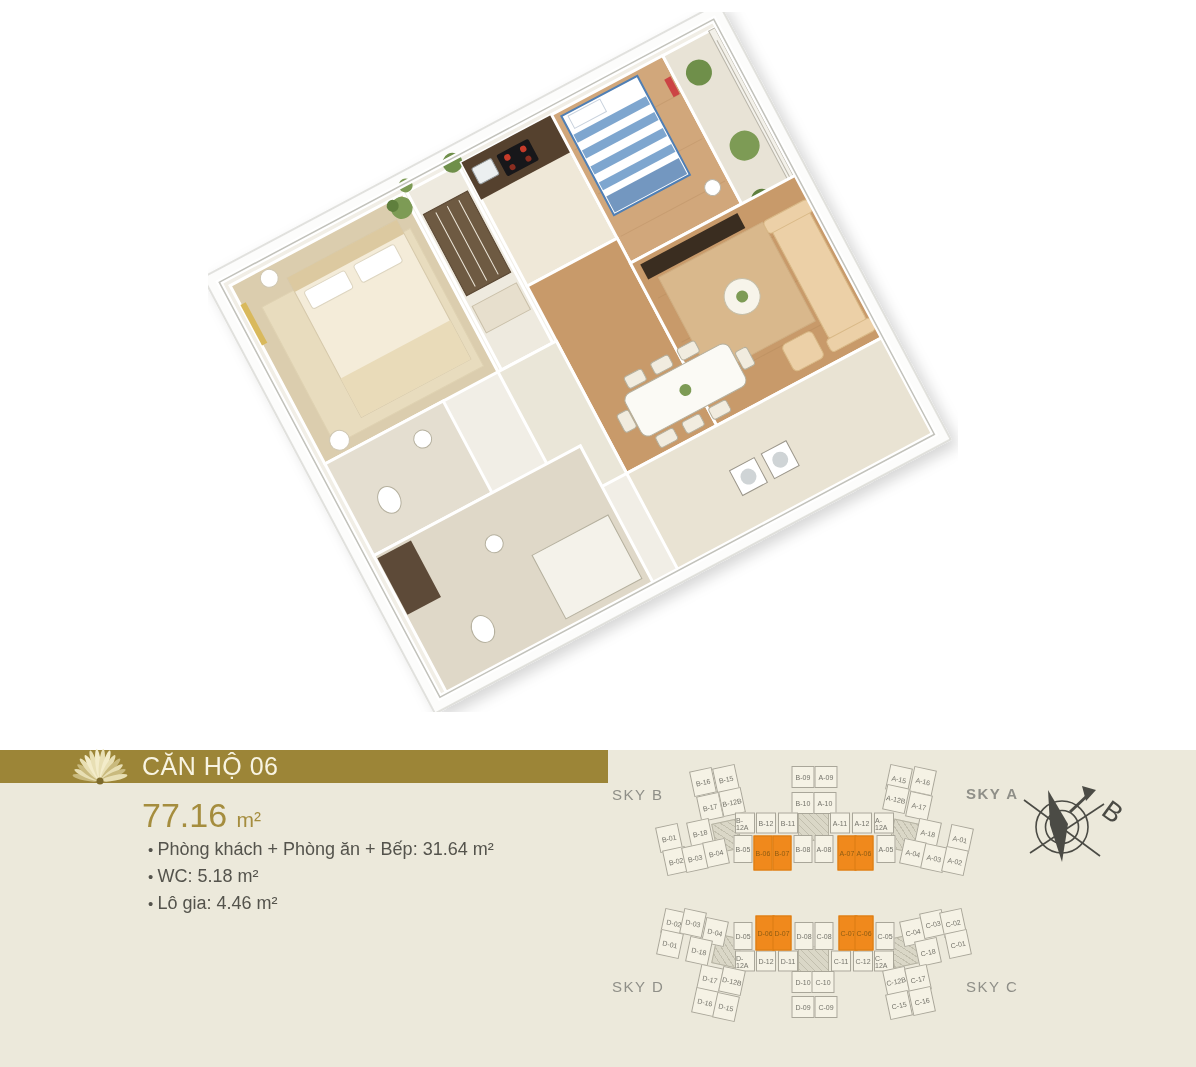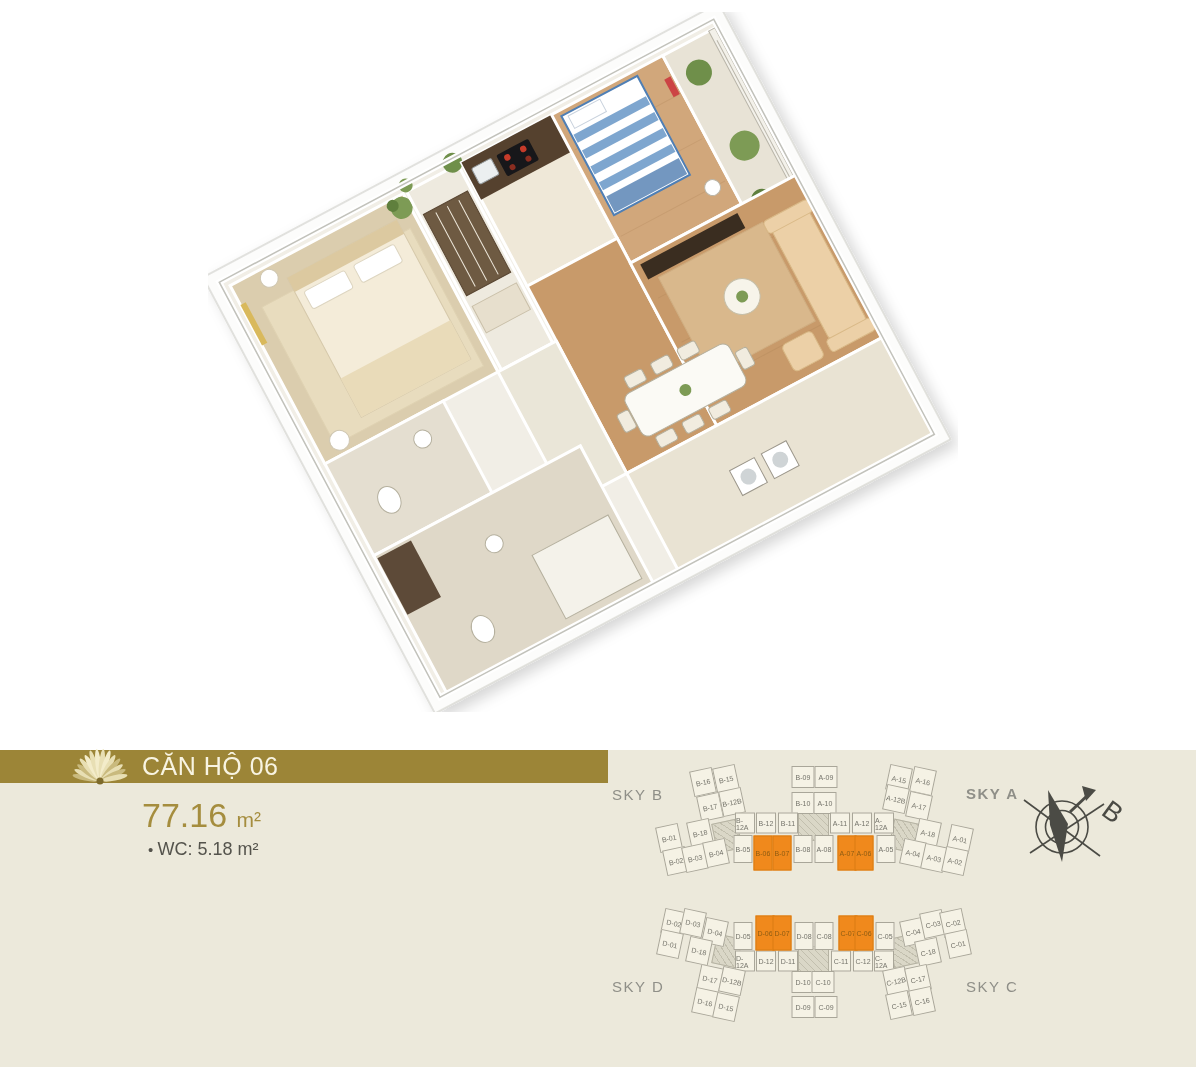--- a/index.html
+++ b/index.html
@@ -220,21 +220,23 @@
         <span class="big">CĂN HỘ 06</span>
       </div>
     </div>
 
     <div id="area-line">
       <span class="val">77.16</span>
       <span class="unit">m²</span>
     </div>
 
     <ul id="specs">
+        <li>Phòng khách + Phòng ăn + Bếp: 31.64 m²</li>
         <li>WC: 5.18 m²</li>
+        <li>Lô gia: 4.46 m²</li>
       </ul>
 
     <div id="site-plan">
       <div class="sky" id="sky-b">SKY B</div>
       <div class="sky" id="sky-a">SKY A</div>
       <div class="sky" id="sky-d">SKY D</div>
       <div class="sky" id="sky-c">SKY C</div>
 
       <div class="hatch" id="hatch-t1"></div>
       <div class="hatch" id="hatch-t2"></div>

